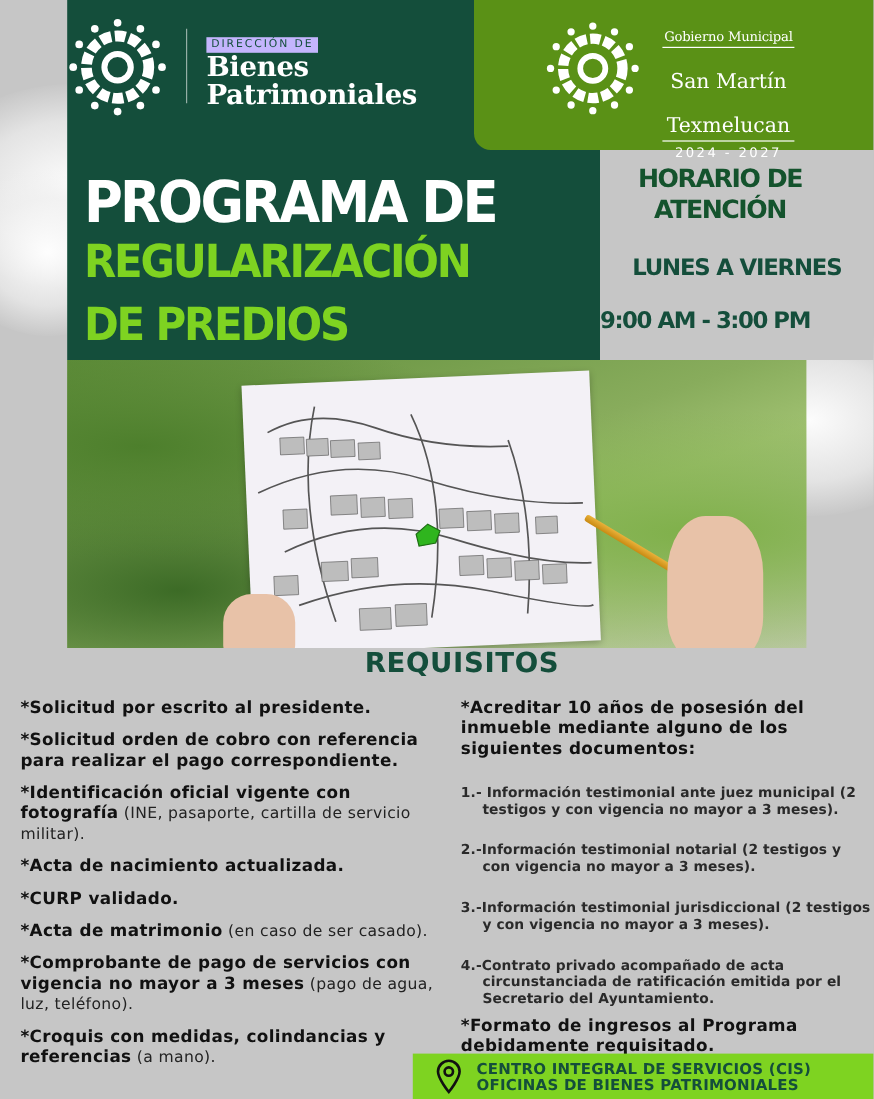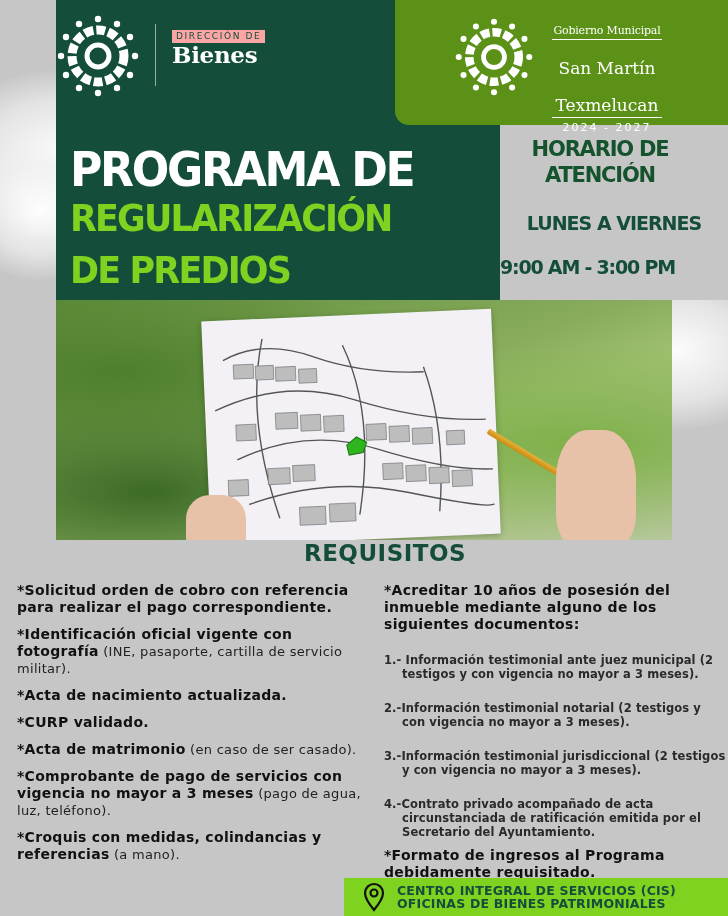--- a/index.html
+++ b/index.html
@@ -29,21 +29,21 @@
     .hours-panel {
       position: absolute; left: 500px; top: 125px; width: 228px; height: 175px;
       background: #c6c6c6;
     }
     .sun-logo { position: absolute; }
     .brand-left {
       position: absolute; left: 155px; top: 24px; height: 62px;
       border-left: 1px solid rgba(255,255,255,0.55); padding-left: 16px;
     }
     .dir-tag {
-      display: inline-block; background: #fca5a5; color: #144e3b;
+      display: inline-block; background: #c4b5fd; color: #144e3b;
       font-size: 9px; letter-spacing: 1.6px; padding: 1px 4px; line-height: 11px;
       font-family: "DejaVu Sans", sans-serif;
     }
     .brand-title {
       font-family: "DejaVu Serif", serif; font-weight: bold; color: #fff;
       font-size: 23px; line-height: 24px; letter-spacing: -0.3px;
     }
     .brand-right {
       position: absolute; left: 552px; top: 24px; width: 110px; text-align: center; color: #fff;
       font-family: "DejaVu Serif", serif;
@@ -139,20 +139,21 @@
       <circle cx="10" cy="23" r="3.2"></circle>
       <circle cx="23" cy="10" r="3.2"></circle>
   </g>
   <circle cx="42" cy="42" r="26" fill="none" stroke="#fff" stroke-width="9" stroke-dasharray="9 3"></circle>
   <circle cx="42" cy="42" r="11" fill="none" stroke="#fff" stroke-width="5"></circle>
 </svg>
 
 <div class="brand-left">
   <span class="dir-tag">DIRECCIÓN DE</span>
   <div class="brand-title">Bienes</div>
+  <div class="brand-title">Patrimoniales</div>
 </div>
 
 <svg class="sun-logo" style="left:454px; top:17px;" width="80" height="80" viewBox="0 0 84 84">
   <g fill="#fff">
     <circle cx="42" cy="5" r="3.2"></circle>
       <circle cx="61" cy="10" r="3.2"></circle>
       <circle cx="74" cy="23" r="3.2"></circle>
     <circle cx="79" cy="42" r="3.2"></circle>
       <circle cx="74" cy="61" r="3.2"></circle>
       <circle cx="61" cy="74" r="3.2"></circle>
@@ -224,20 +225,21 @@
     </svg>
   </div>
   <div class="pencil"></div>
   <div class="hand" style="left:130px; top:195px; width:60px; height:60px;"></div>
   <div class="hand" style="left:500px; top:130px; width:80px; height:120px;"></div>
 </div>
 
 <div class="req-title">REQUISITOS</div>
 
 <div class="col-left">
+  <div class="req-item"><span class="b">*Solicitud por escrito al presidente.</span><span class="n"></span></div>
   <div class="req-item"><span class="b">*Solicitud orden de cobro con referencia para realizar el pago correspondiente.</span><span class="n"></span></div>
   <div class="req-item"><span class="b">*Identificación oficial vigente con fotografía</span><span class="n"> (INE, pasaporte, cartilla de servicio militar).</span></div>
   <div class="req-item"><span class="b">*Acta de nacimiento actualizada.</span><span class="n"></span></div>
   <div class="req-item"><span class="b">*CURP validado.</span><span class="n"></span></div>
   <div class="req-item"><span class="b">*Acta de matrimonio</span><span class="n"> (en caso de ser casado).</span></div>
   <div class="req-item"><span class="b">*Comprobante de pago de servicios con vigencia no mayor a 3 meses</span><span class="n"> (pago de agua, luz, teléfono).</span></div>
   <div class="req-item"><span class="b">*Croquis con medidas, colindancias y referencias</span><span class="n"> (a mano).</span></div>
 </div>
 
 <div class="col-right">

